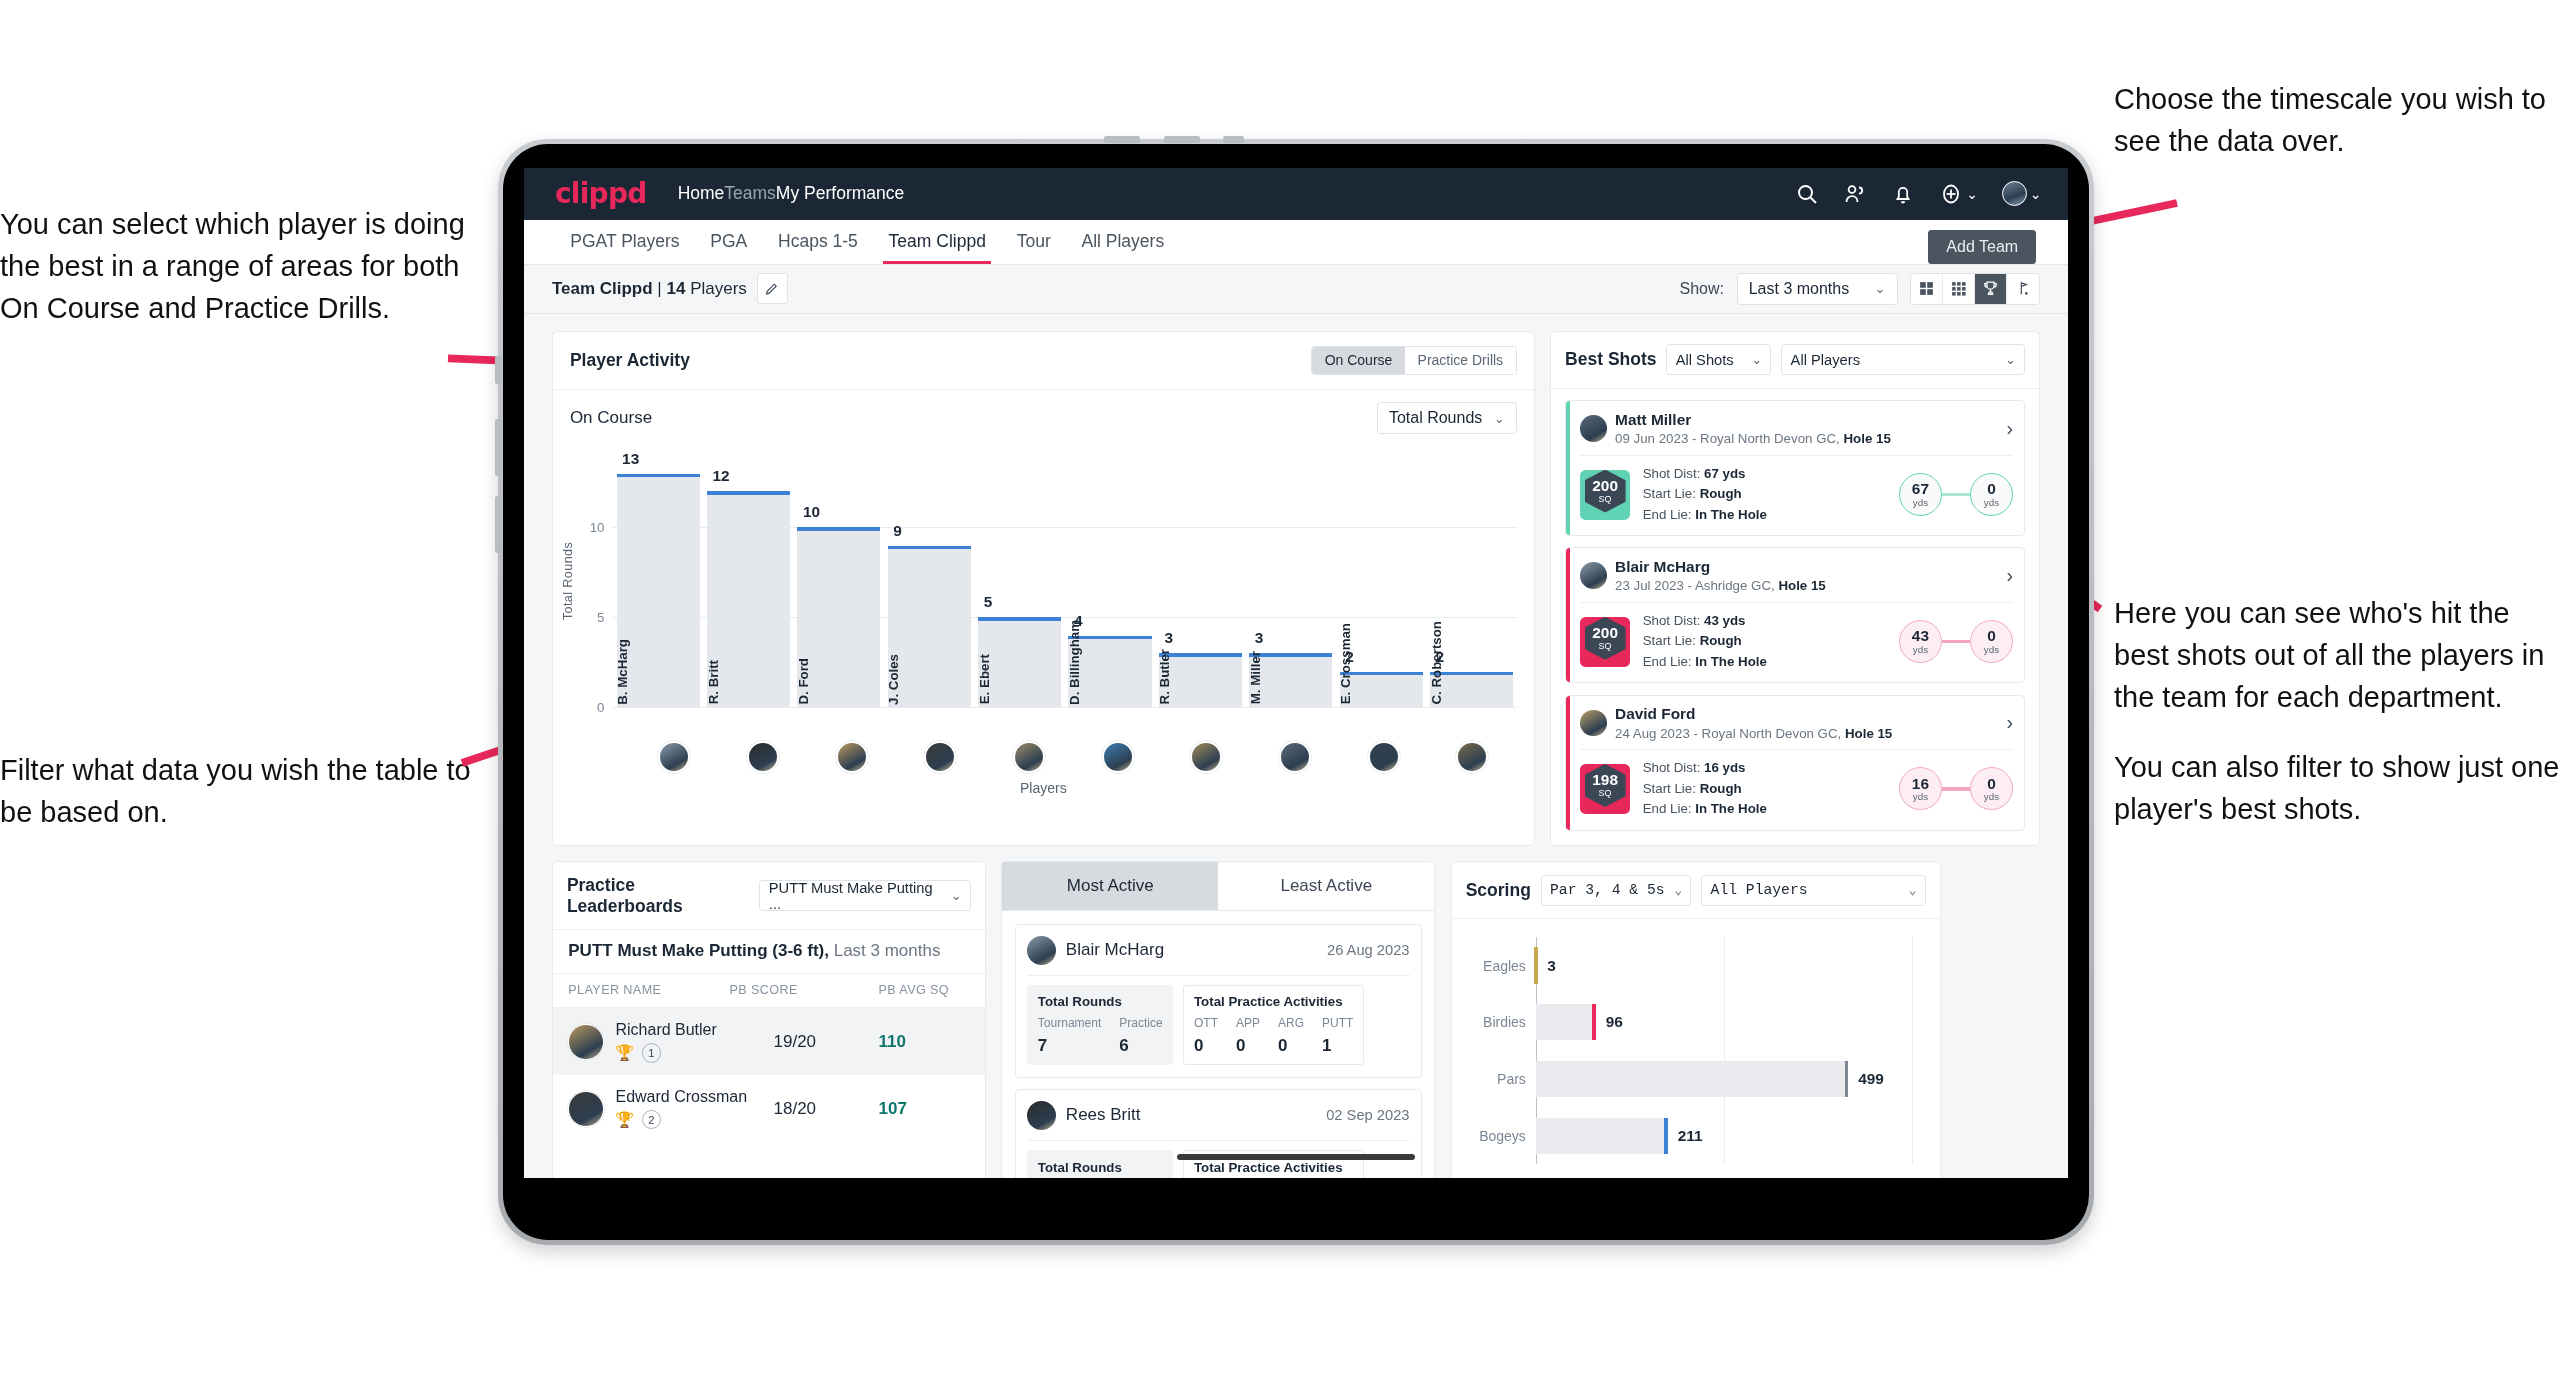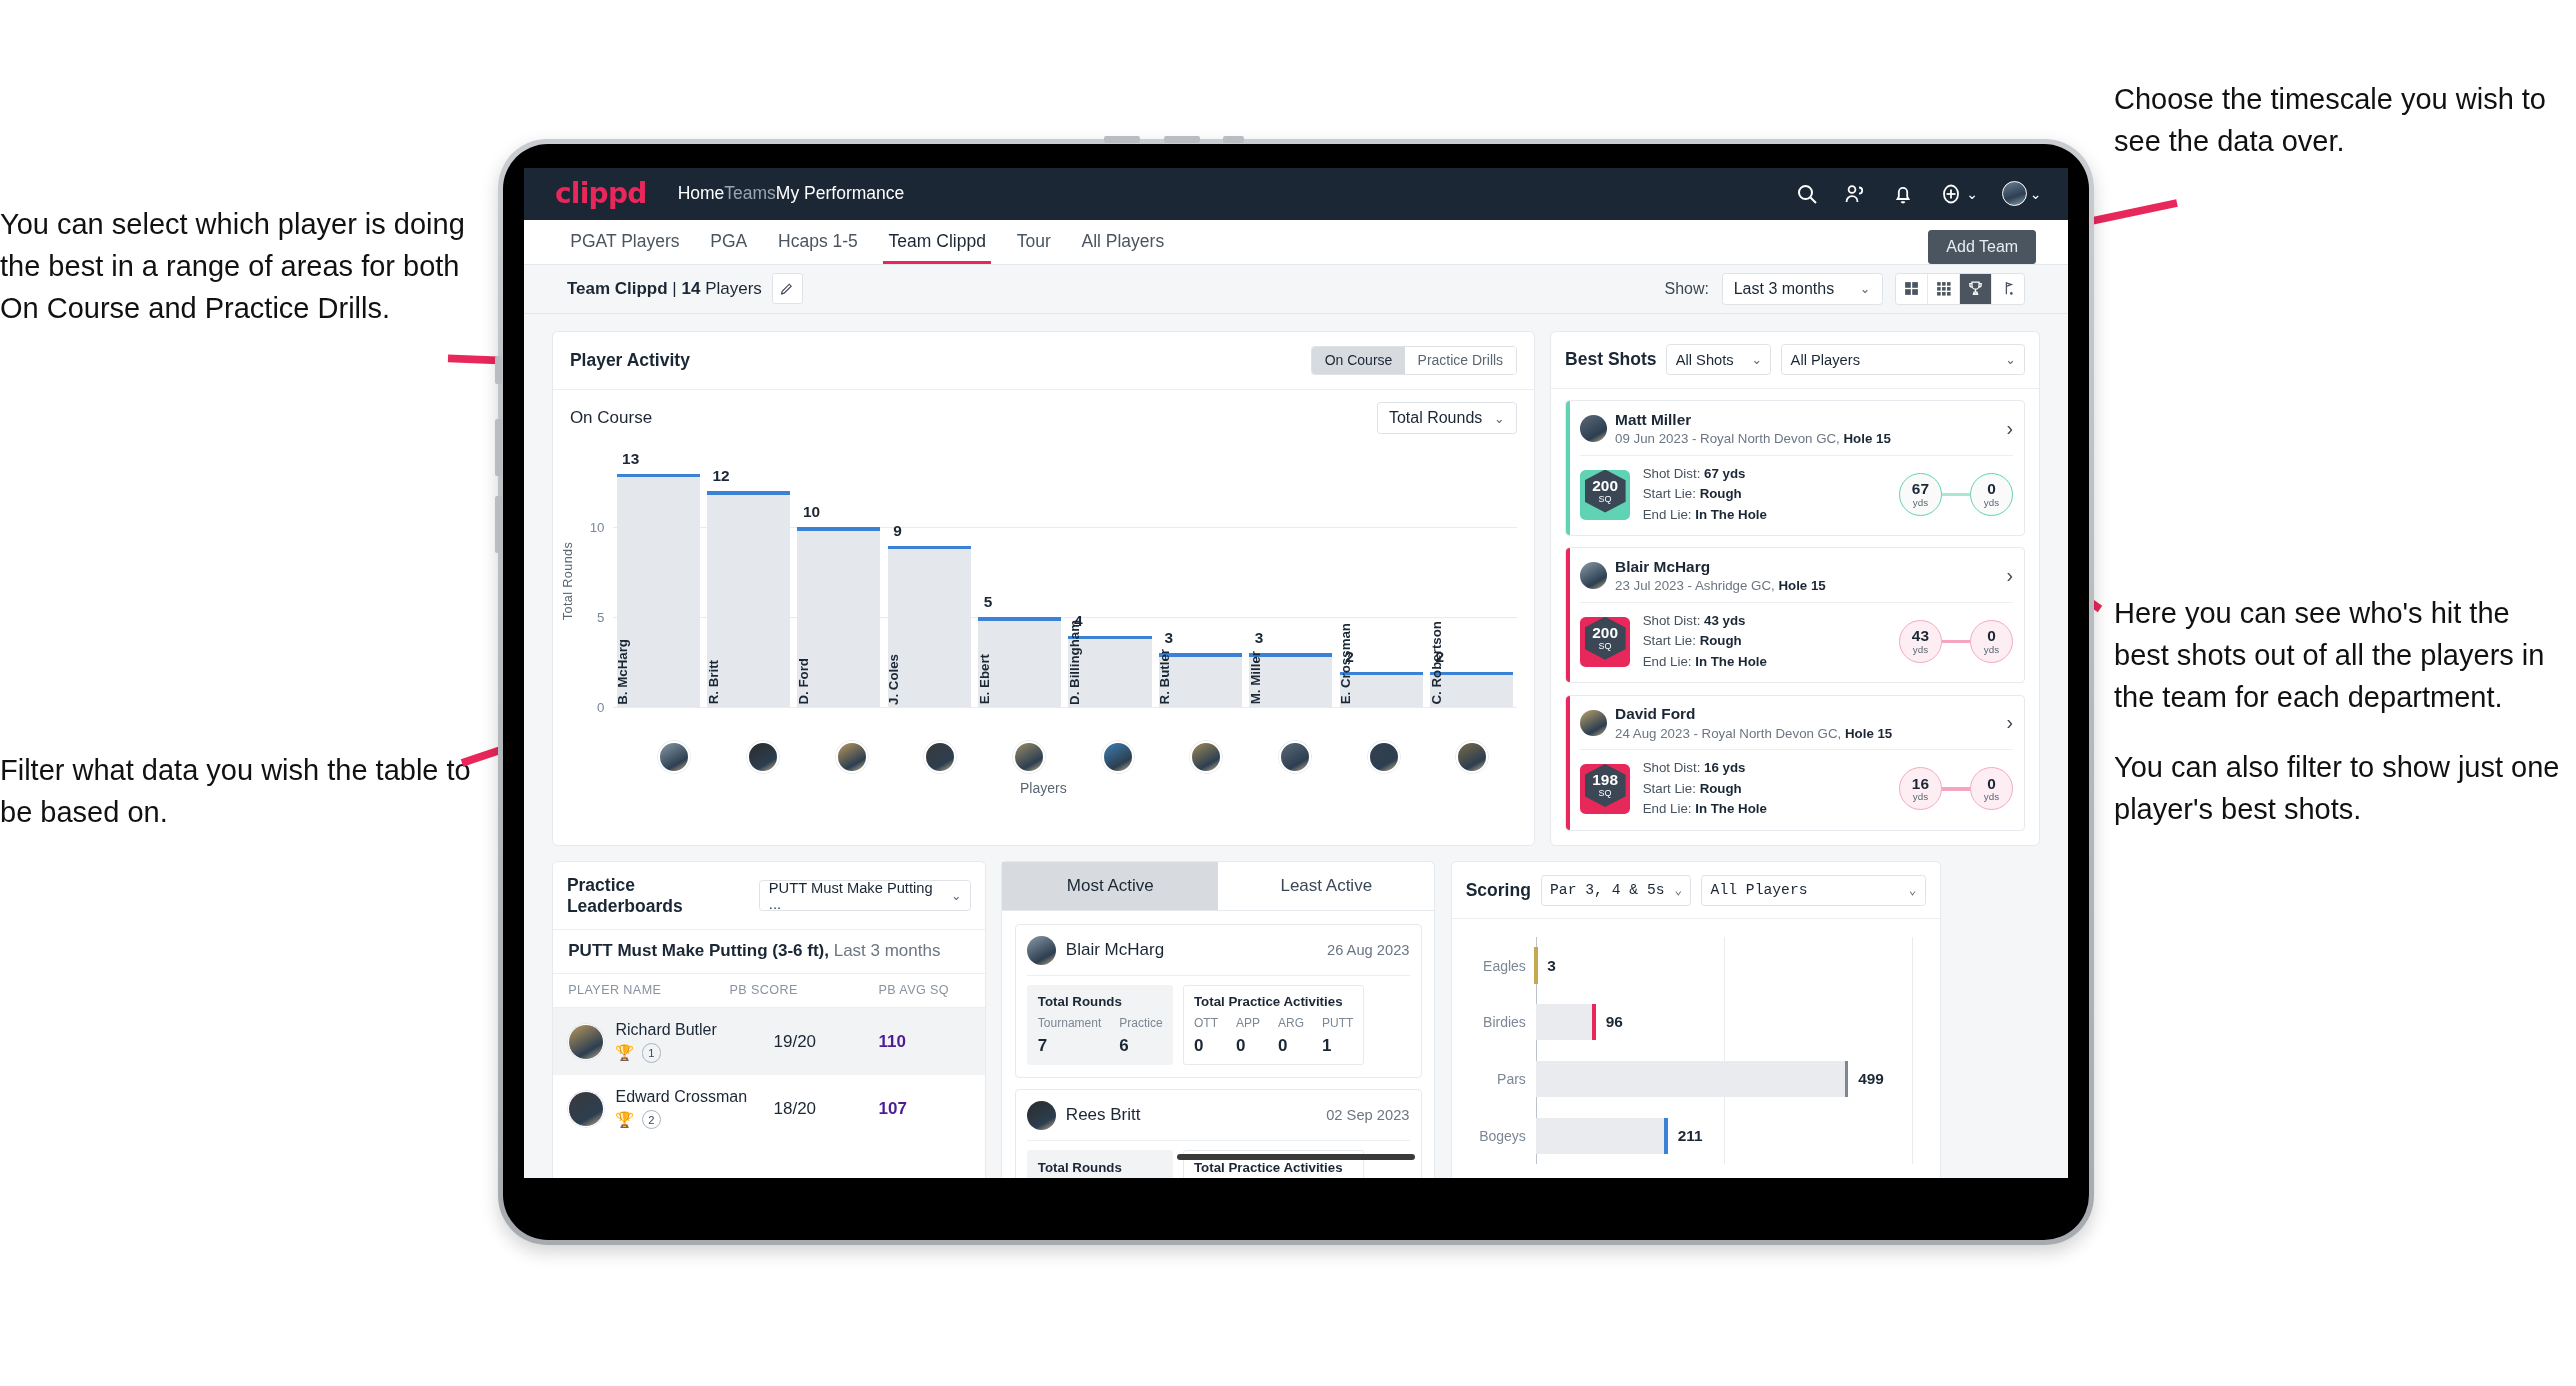--- a/index.html
+++ b/index.html
@@ -102,21 +102,21 @@
   }
   .add-team-btn {
     position: absolute; right: 32px; top: 9.8px;
     background: #4a5560; color: #e9edf1; font-size: 16px;
     padding: 8.4px 18px; border-radius: 3.5px;
   }
 
   
   .filterbar {
     height: 49px; background: #f5f6f8; border-bottom: 0.7px solid #e3e6ea;
-    display:flex; align-items:center; padding: 0 43px;
+    display:flex; align-items:center; padding: 0 28px;
   }
   .teamlabel { font-size: 17px; color:#1b2735; }
   .teamlabel b { font-weight:700; }
   .edit-btn {
     width: 31px; height: 31px; margin-left: 9.8px;
     border: 0.7px solid #dfe3e8; background:#fff; border-radius: 2.8px;
     display:flex; align-items:center; justify-content:center;
   }
   .edit-btn svg { width: 15.4px; height: 15.4px; }
   .fb-right { margin-left:auto; display:flex; align-items:center; gap: 12.6px; }
@@ -275,21 +275,21 @@
     display:flex; padding: 9.8px 15.4px; font-size: 12.6px; color:#8892a0;
     letter-spacing:0.4px; border-bottom:0.7px solid #eceff2;gap:44px;
   }
   .thead .c1 { flex:1; }
   .thead .c2 { width: 105px; }
   .thead .c3 { width: 91px; }
   .trow { display:flex; align-items:center; padding: 12.6px 15.4px; }
   .trow.alt { background:#f2f3f5; }
   .trow .c1 { flex:1; display:flex; align-items:center; gap: 11.2px; }
   .trow .c2 { width: 105px; font-size: 17px; color:#1b2735; }
-  .trow .c3 { width: 91px; font-size: 17px; font-weight:700; color:#4c1d95; }
+  .trow .c3 { width: 91px; font-size: 17px; font-weight:700; color:#0f766e; }
   .p-ava { width: 36px; height: 36px; border-radius:50%; border:1.4px solid #fff; box-shadow:0 0 0 0.7px #e2e6ea;}
   .p-name { font-size: 16px; color:#1b2735; }
   .p-rank { display:flex; align-items:center; gap: 7px; margin-top: 4.2px; }
   .trophy { font-size: 15.4px; }
   .rankbadge {
     width: 19.6px; height: 19.6px; border-radius:50%; border:0.7px solid #aab3bd;
     display:flex; align-items:center; justify-content:center; font-size:11.2px; color:#3b4755;
   }
 
   

